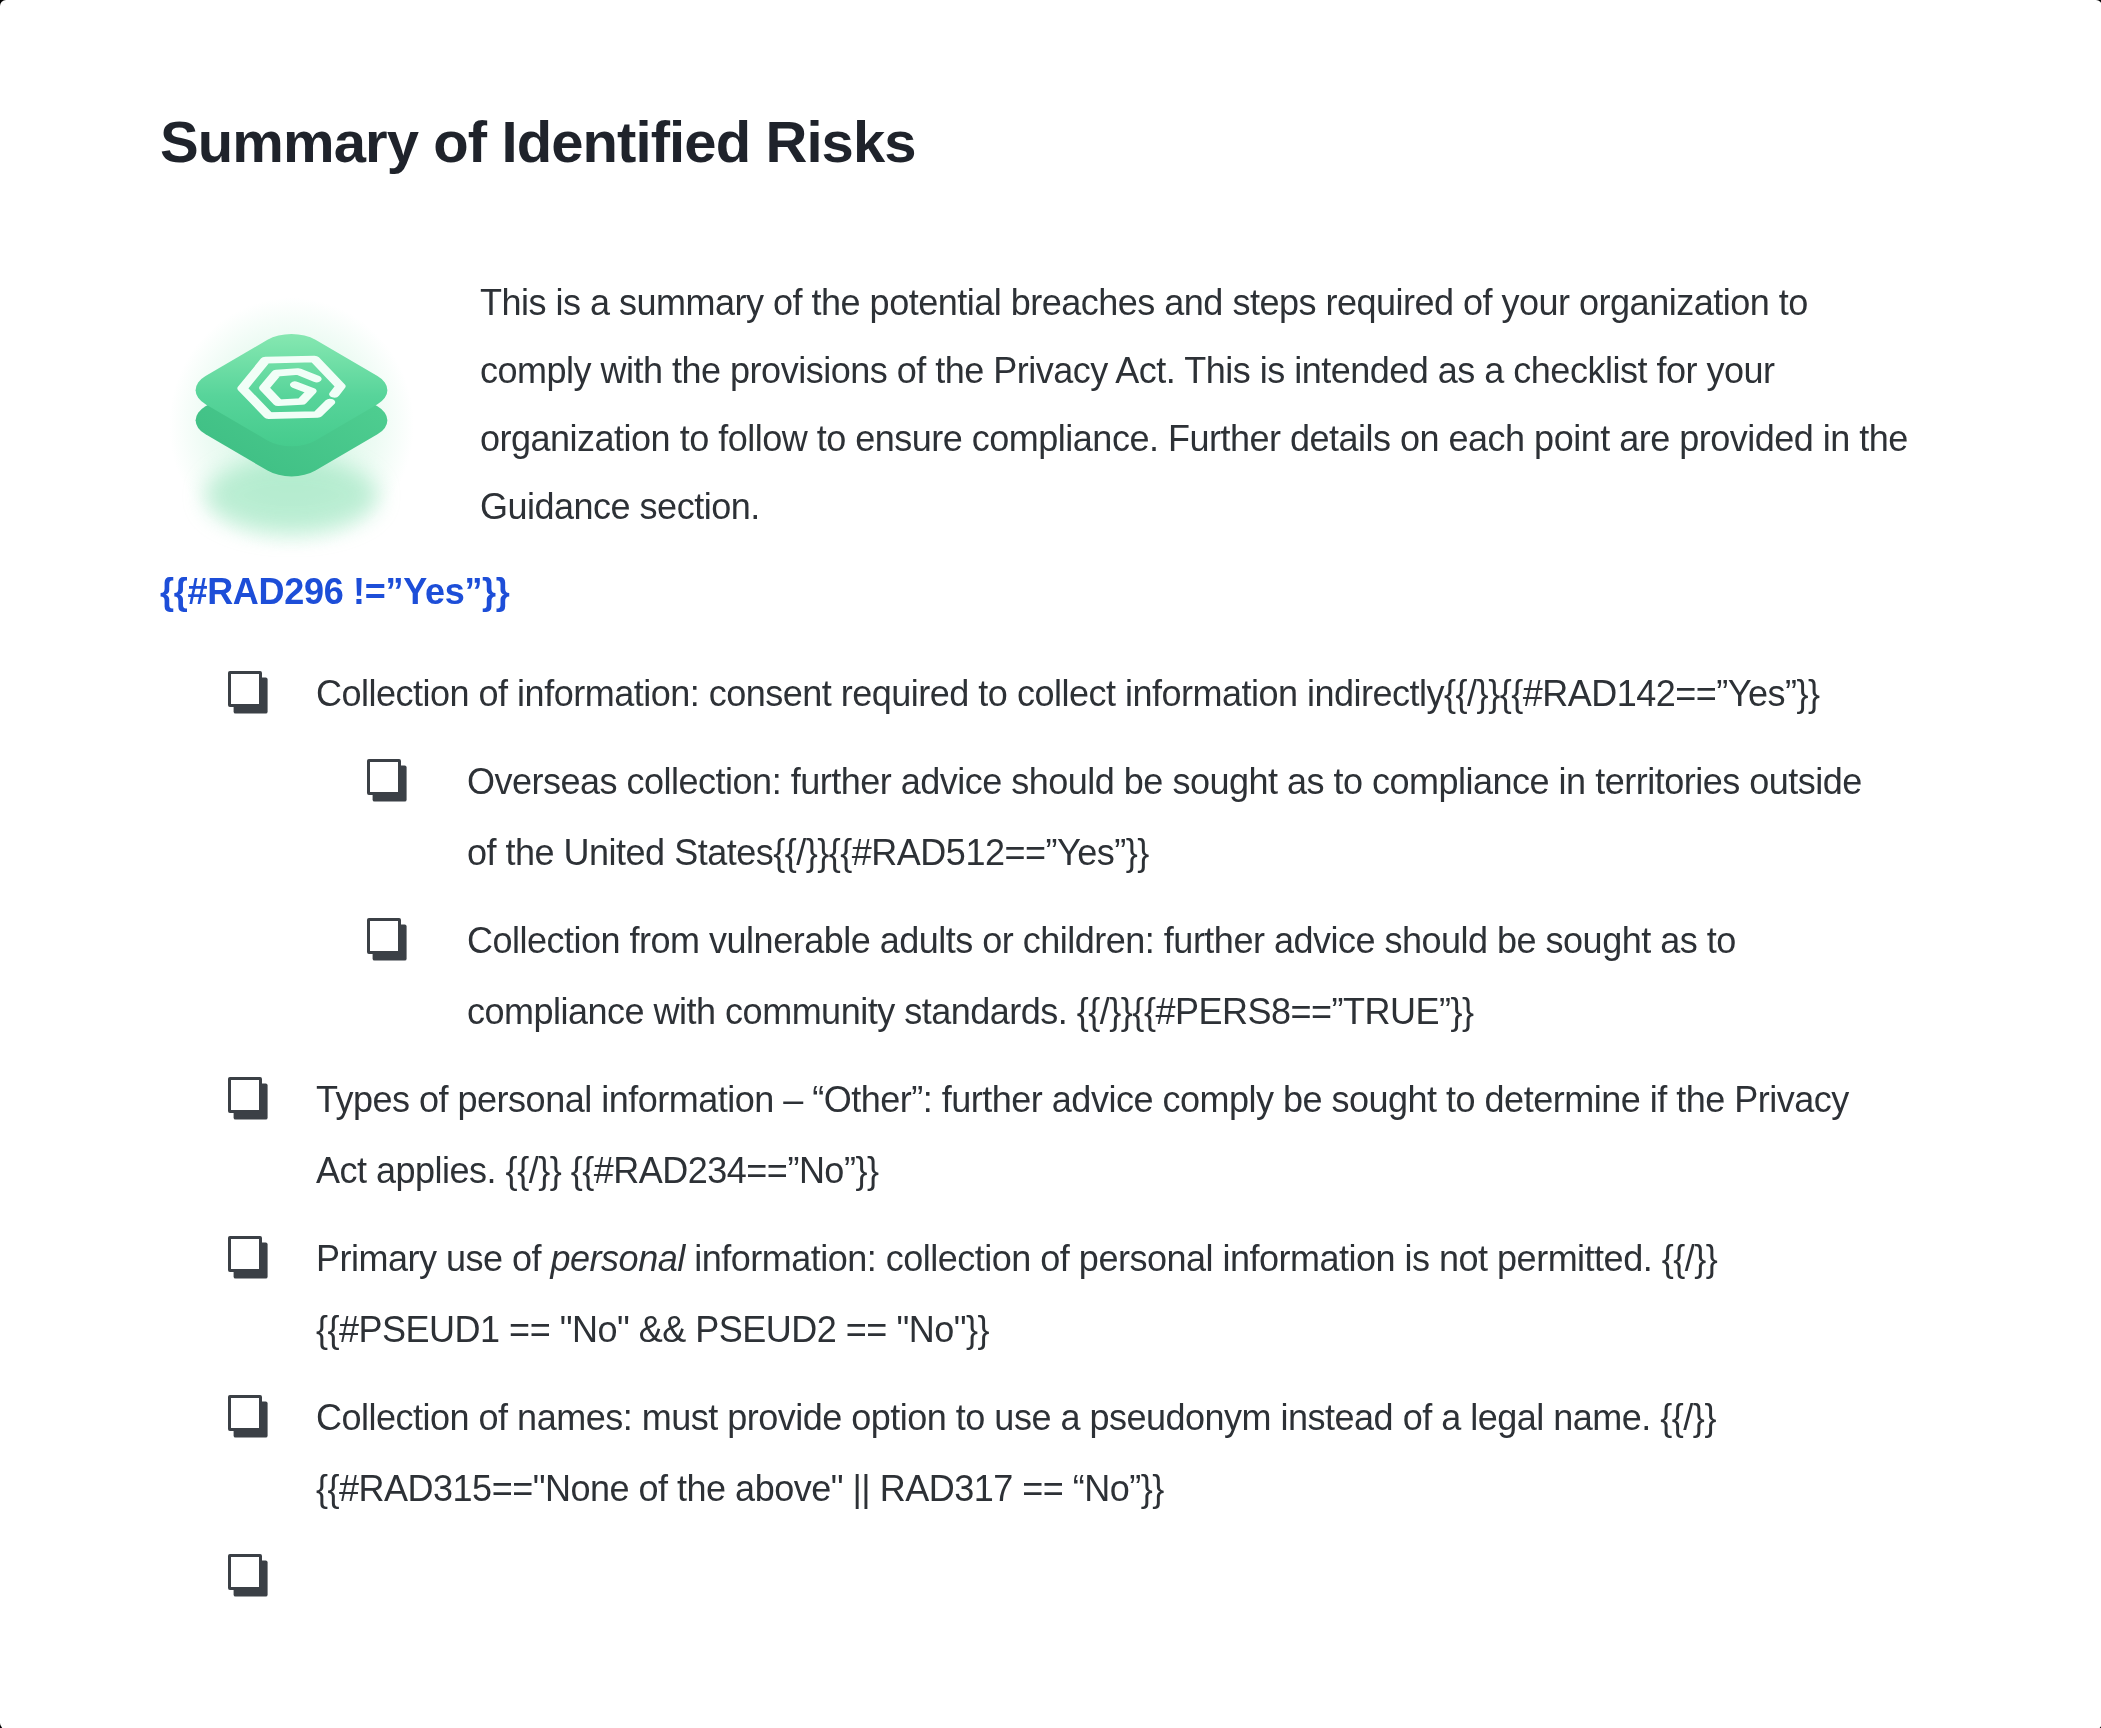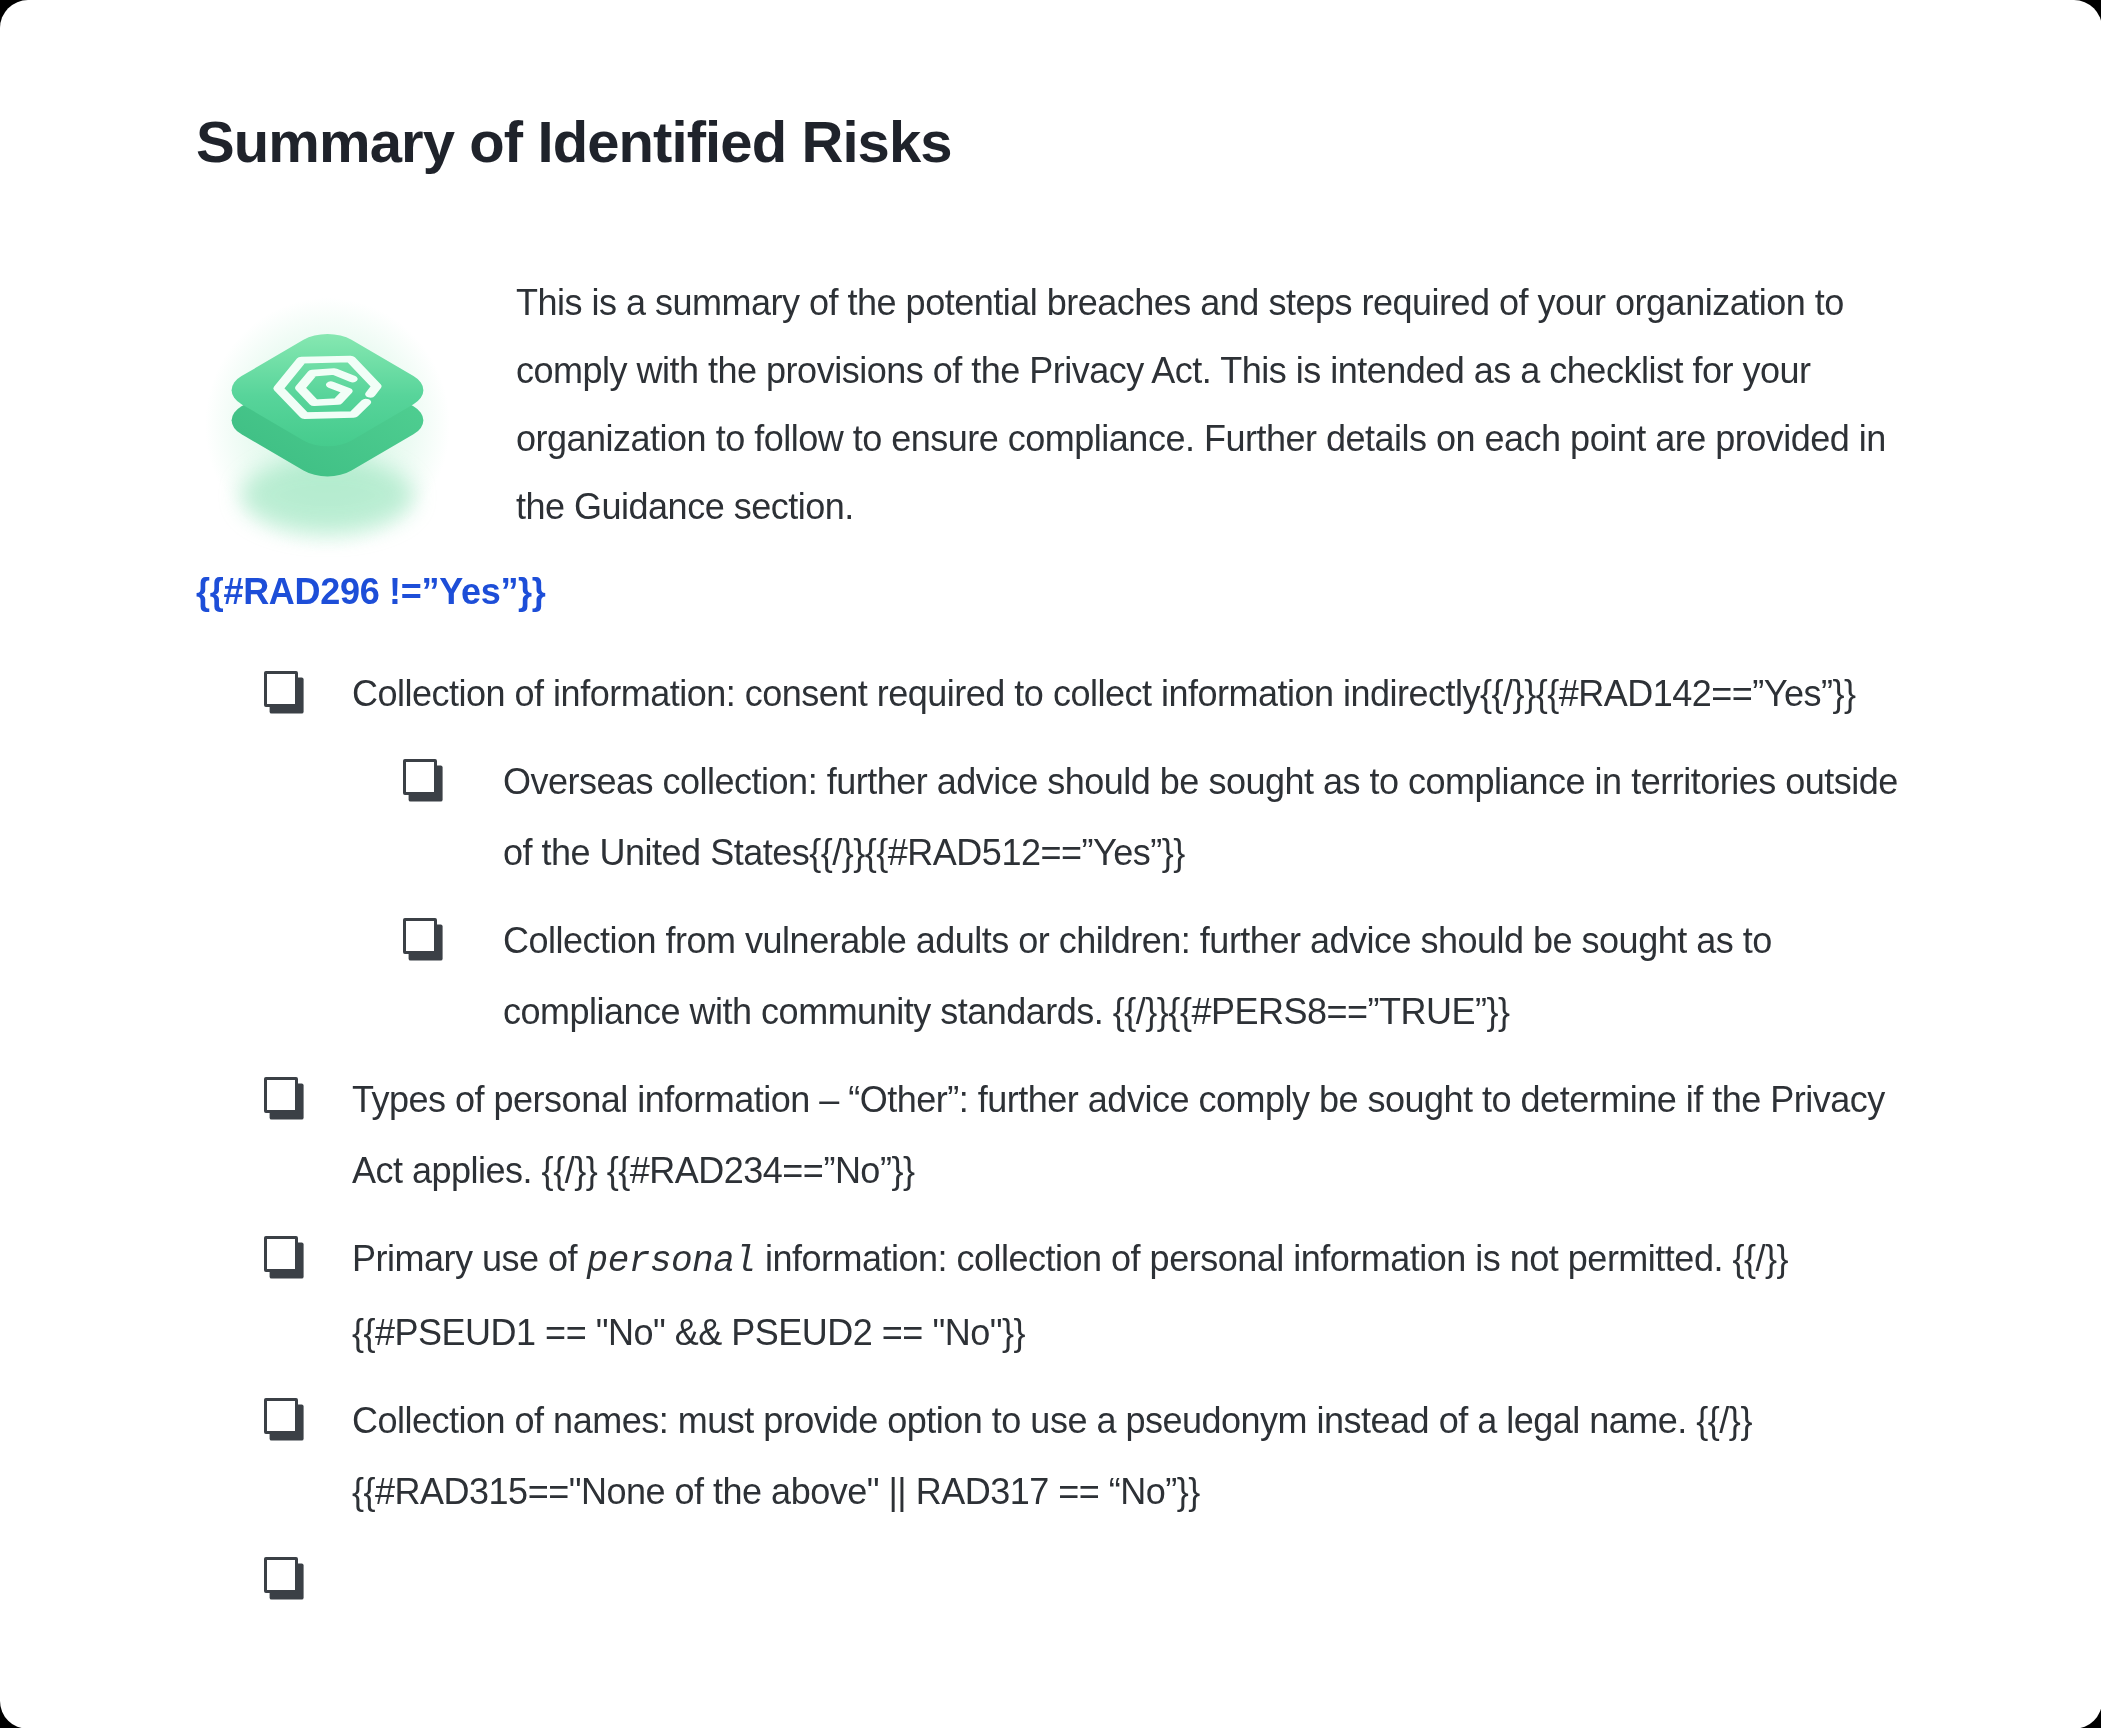--- a/index.html
+++ b/index.html
@@ -1,34 +1,34 @@
 <!DOCTYPE html>
 <html style="font-size:15px"><head>
 <meta charset="utf-8">
 <style>
   html,body{margin:0;padding:0;background:#000;}
   .stage{position:relative;width:2102px;height:1729px;background:#000;overflow:hidden;}
-  .card{position:absolute;inset:0;background:#fff;border-radius:28px;overflow:hidden;
-        font-family:"Liberation Sans",sans-serif;color:#2d3136;padding-left:36px;}
+  .card{position:absolute;inset:0;background:#fff;border-radius:6px;overflow:hidden;
+        font-family:"Liberation Sans",sans-serif;color:#2d3136;}
   .content{padding:105px 160px 0 160px;}
   h1.title{margin:0;font-size:58px;line-height:73px;font-weight:700;letter-spacing:-0.9px;color:#1f232b;}
   .callout{display:flex;margin-top:89px;}
   .icon-wrap{flex:0 0 320px;width:320px;height:301px;position:relative;}
   .icon-wrap svg{position:absolute;left:9.4px;top:26px;}
   .intro{margin:0;font-size:36px;letter-spacing:-0.5px;line-height:68px;max-width:1441px;padding-top:1.9px;color:#2d3136;}
   .cond{font-size:36px;font-weight:700;line-height:47px;color:#1d4ed8;letter-spacing:-0.3px;}
   .checklist{margin-top:43px;}
   .item{display:flex;align-items:flex-start;font-size:36px;letter-spacing:-0.5px;line-height:71px;margin-bottom:17px;color:#2d3136;}
   .item.l2{padding-left:139px;gap:28px;}
   .cbx{flex:0 0 28px;width:28px;height:30px;background:#fff;border:3.8px solid #3b4046;border-radius:1.9px;
        box-shadow:5.6px 6.6px 0 0 #3b4046;margin:13px 38px 0 68px;}
   .item-text{flex:0 1 auto;}
   .item.l1 .item-text{max-width:1582px;margin-left:16px;}
   .item.l2 .item-text{max-width:1403px;}
-  .item-text em{font-style:italic;font-family:Liberation Mono, monospace;}
+  .item-text em{font-style:italic;}
 </style>
 </head>
 <body>
 
 <div class="stage">
   <div class="card">
     <div class="content">
 
       <h1 class="title">Summary of Identified Risks</h1>
 

